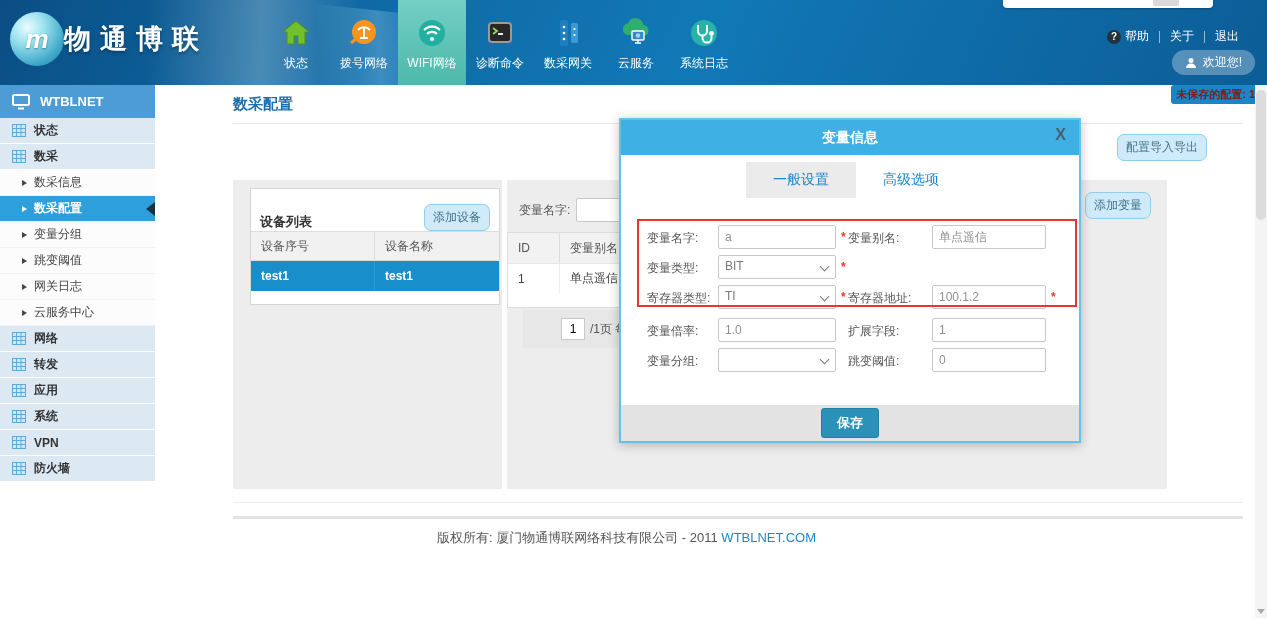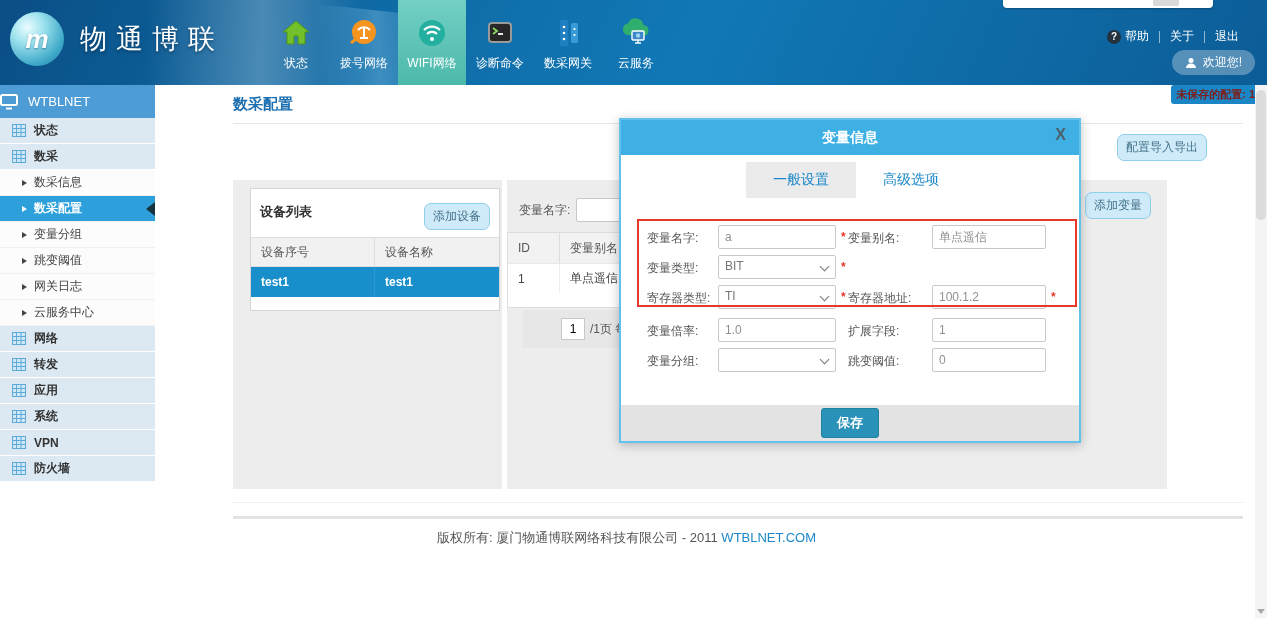--- a/index.html
+++ b/index.html
@@ -13,21 +13,21 @@
     background:linear-gradient(100deg,rgba(255,255,255,0) 30%,rgba(255,255,255,.25) 46%,rgba(255,255,255,0) 60%);
     transform:rotate(-8deg); }
   .top-header .streak2 { position:absolute; left:120px; top:10px; width:500px; height:120px;
     background:linear-gradient(80deg,rgba(180,230,255,0) 40%,rgba(180,230,255,.28) 52%,rgba(180,230,255,0) 64%);
     transform:rotate(6deg); }
   .logo-wrap { position:absolute; left:10px; top:12px; display:flex; align-items:center; z-index:3; }
   .logo-sphere { width:54px; height:54px; border-radius:50%;
     background:radial-gradient(circle at 32% 28%, #eafcff 0%, #9fe3ee 30%, #3fa9c9 70%, #1d7ba2 100%);
     display:flex; align-items:center; justify-content:center;
     color:#fff; font-size:26px; font-weight:bold; font-style:italic; text-shadow:0 1px 2px rgba(0,60,90,.5); }
-  .brand-text { margin-left:16px; color:#fff; font-size:27px; font-weight:normal; letter-spacing:9px;
+  .brand-text { color:#fff; font-size:27px; font-weight:bold; letter-spacing:9px;
     text-shadow:0 2px 3px rgba(0,40,70,.55); }
 
   .top-nav { position:absolute; left:262px; top:0; height:85px; display:flex; z-index:3; }
   .nav-item { width:68px; height:85px; display:flex; flex-direction:column; align-items:center; cursor:pointer; }
   .nav-item.active { background:linear-gradient(#73cfc4,#4cb9ab); }
   .nav-icon { margin-top:15px; height:36px; display:flex; align-items:center; justify-content:center; }
   .nav-label { margin-top:4px; font-size:12px; color:#fff; white-space:nowrap; }
 
   .top-links { position:absolute; right:28px; top:28px; display:flex; align-items:center; z-index:4;
     color:#fff; font-size:12px; }
@@ -37,22 +37,22 @@
   .link-sep { display:inline-block; width:1px; height:12px; background:rgba(255,255,255,.55); margin:0 10px; }
   .welcome-pill { position:absolute; right:12px; top:50px; z-index:4; display:flex; align-items:center;
     background:rgba(255,255,255,.3); border-radius:13px; padding:4px 13px; color:#fff; font-size:12px; cursor:pointer; }
   .welcome-pill svg { margin-right:6px; }
   .float-box { position:absolute; left:1003px; top:-9px; width:210px; height:17px; background:#fff;
     border-radius:4px; z-index:5; box-shadow:0 1px 2px rgba(0,0,0,.25); }
   .float-box .inner-btn { position:absolute; right:34px; top:2px; width:26px; height:13px; background:#d9d9d9; border-radius:2px; }
 
   
   .sidebar { position:absolute; left:0; top:85px; width:155px; z-index:2; }
-  .sb-header { height:33px; background:#4d9cd6; color:#fff; font-size:13px; font-weight:normal;
-    display:flex; align-items:center; }
+  .sb-header { height:33px; background:#4d9cd6; color:#fff; font-size:13px; font-weight:bold;
+    display:flex; align-items:center; padding-left:12px; }
   .sb-header svg { margin-right:10px; }
   .sb-item { height:26px; display:flex; align-items:center; font-size:12px; cursor:pointer; position:relative; }
   .sb-item.main { background:#dde9f2; border-bottom:1px solid #fff; color:#333; font-weight:bold; padding-left:12px; }
   .sb-item.main .sb-grid-icon { margin-right:8px; display:flex; }
   .sb-item.sub { background:#fcfcfc; border-bottom:1px solid #f1f1f1; color:#444; padding-left:22px; }
   .tri { width:0; height:0; border-left:5px solid currentColor; border-top:3.5px solid transparent;
     border-bottom:3.5px solid transparent; margin-right:7px; flex:none; }
   .sb-item.sub.active { background:#2da0dc; color:#fff; font-weight:bold; }
   .active-arrow { position:absolute; right:0; top:50%; transform:translateY(-50%); width:0; height:0;
     border-right:9px solid #17333f; border-top:7px solid transparent; border-bottom:7px solid transparent; }
@@ -65,21 +65,21 @@
   .btn-light { background:#cfeaf8; border:1px solid #8fcfec; border-radius:7px; color:#44728a;
     font-size:12px; padding:4px 8px; cursor:pointer; white-space:nowrap;
     font-family:"Liberation Sans","DejaVu Sans",sans-serif; }
   .import-btn { position:absolute; left:1117px; top:134px; z-index:1; }
 
   .content-wrap { position:absolute; left:233px; top:180px; width:934px; height:309px; background:#ededed; z-index:1; }
   .v-divider { position:absolute; left:269px; top:0; bottom:0; width:5px; background:#fff; }
 
   
   .device-panel { position:absolute; left:17px; top:8px; width:250px; background:#fff; border:1px solid #d5d5d5; }
-  .dp-header { height:48px; display:flex; align-items:flex-start; justify-content:space-between; padding:14px 9px; }
+  .dp-header { height:42px; display:flex; align-items:flex-end; justify-content:space-between; padding:0 9px; }
   .dp-title { font-size:13px; font-weight:bold; color:#333; }
   .dp-table-head { display:flex; height:30px; background:#f1f1f1; border-top:1px solid #ddd; border-bottom:1px solid #ddd; }
   .dp-th { width:50%; display:flex; align-items:center; padding-left:10px; font-size:12px; color:#555; }
   .dp-th:first-child { border-right:1px solid #ddd; }
   .dp-row { display:flex; height:30px; background:#188fca; }
   .dp-td { width:50%; display:flex; align-items:center; padding-left:10px; font-size:12px; color:#fff; font-weight:bold;text-align:right; }
   .dp-td:first-child { border-right:1px solid #2a9bd2; }
   .dp-blank { height:13px; background:#fff; }
 
   
@@ -220,20 +220,31 @@
         <span class="nav-icon">
           <svg width="34" height="32" viewBox="0 0 34 32">
               <path d="M8 18 a6 6 0 0 1 1 -11.6 a8 8 0 0 1 15.4 1.6 a5.5 5.5 0 0 1 1.6 10.6 Z" fill="#2fae6e"></path>
               <rect x="13" y="14" width="12" height="9" rx="1" fill="#3a87c8" stroke="#fff" stroke-width="1.4"></rect>
               <circle cx="19" cy="18.5" r="2.2" fill="#9fd4f2"></circle>
               <path d="M16 26 h6 M19 23 v3" stroke="#fff" stroke-width="1.4"></path>
             </svg>
         </span>
         <span class="nav-label">云服务</span>
       </div>
+      <div class="nav-item">
+        <span class="nav-icon">
+          <svg width="32" height="32" viewBox="0 0 32 32">
+              <circle cx="16" cy="16" r="13" fill="#27b2aa"></circle>
+              <path d="M10 8 v6 a4.5 4.5 0 0 0 9 0 V8" stroke="#fff" stroke-width="2" fill="none"></path>
+              <path d="M14.5 18.5 v2.5 a4.5 4.5 0 0 0 9 0 v-2" stroke="#fff" stroke-width="2" fill="none"></path>
+              <circle cx="23.5" cy="16.5" r="2.4" fill="#fff"></circle>
+            </svg>
+        </span>
+        <span class="nav-label">系统日志</span>
+      </div>
     </div>
 
     <div class="top-links">
       <span class="help-circle">?</span>
       <span class="top-link">帮助</span>
       <span class="link-sep"></span>
       <span class="top-link">关于</span>
       <span class="link-sep"></span>
       <span class="top-link">退出</span>
     </div>

